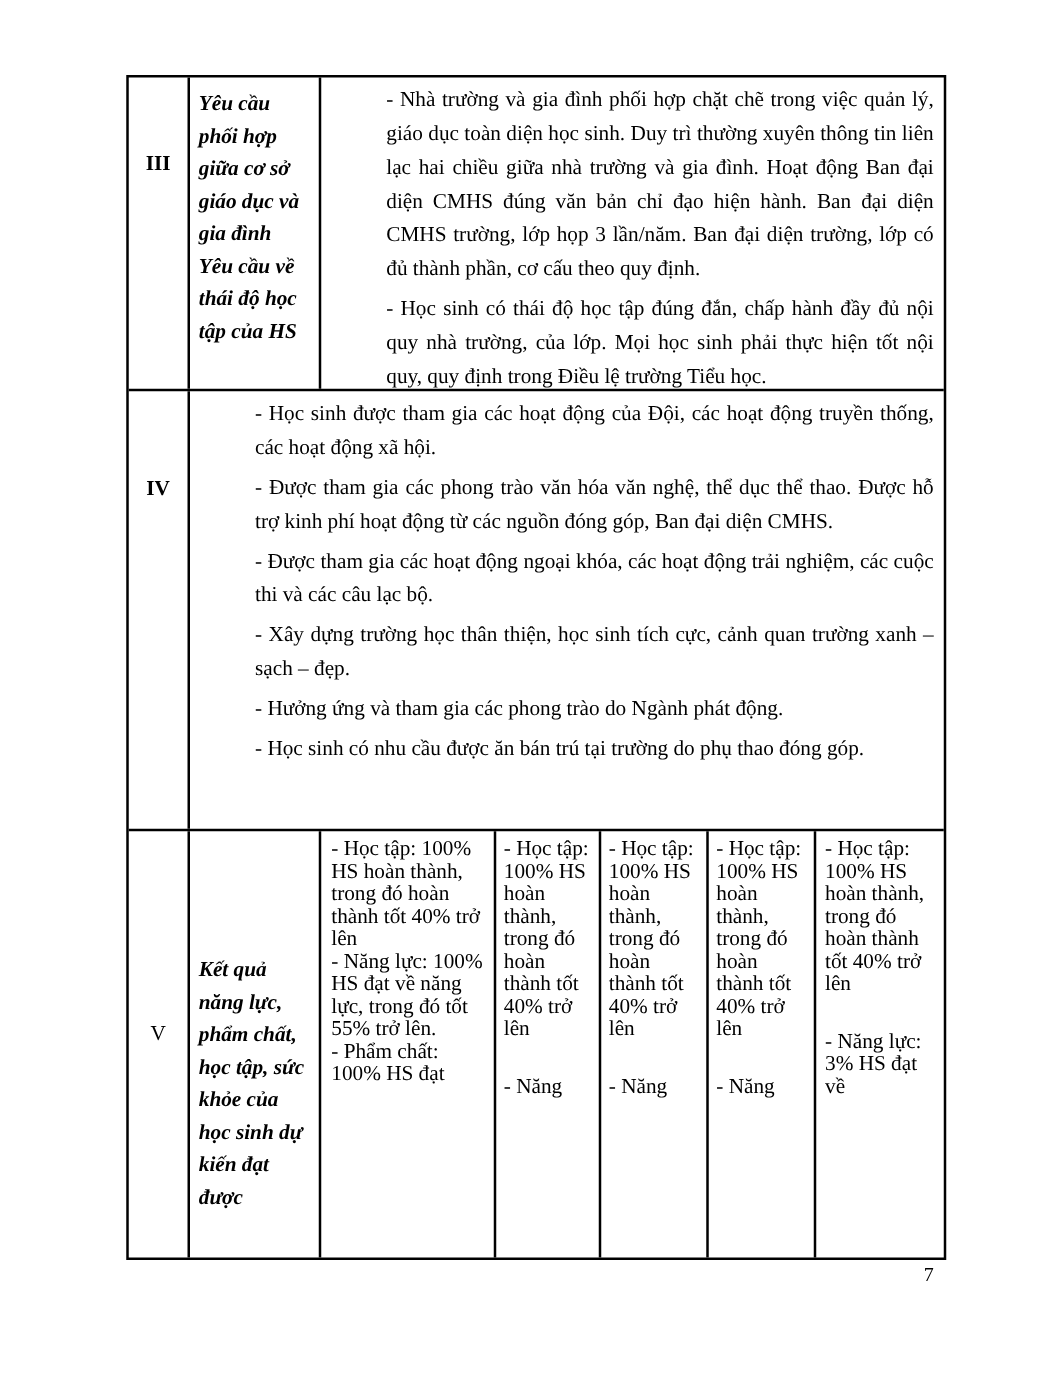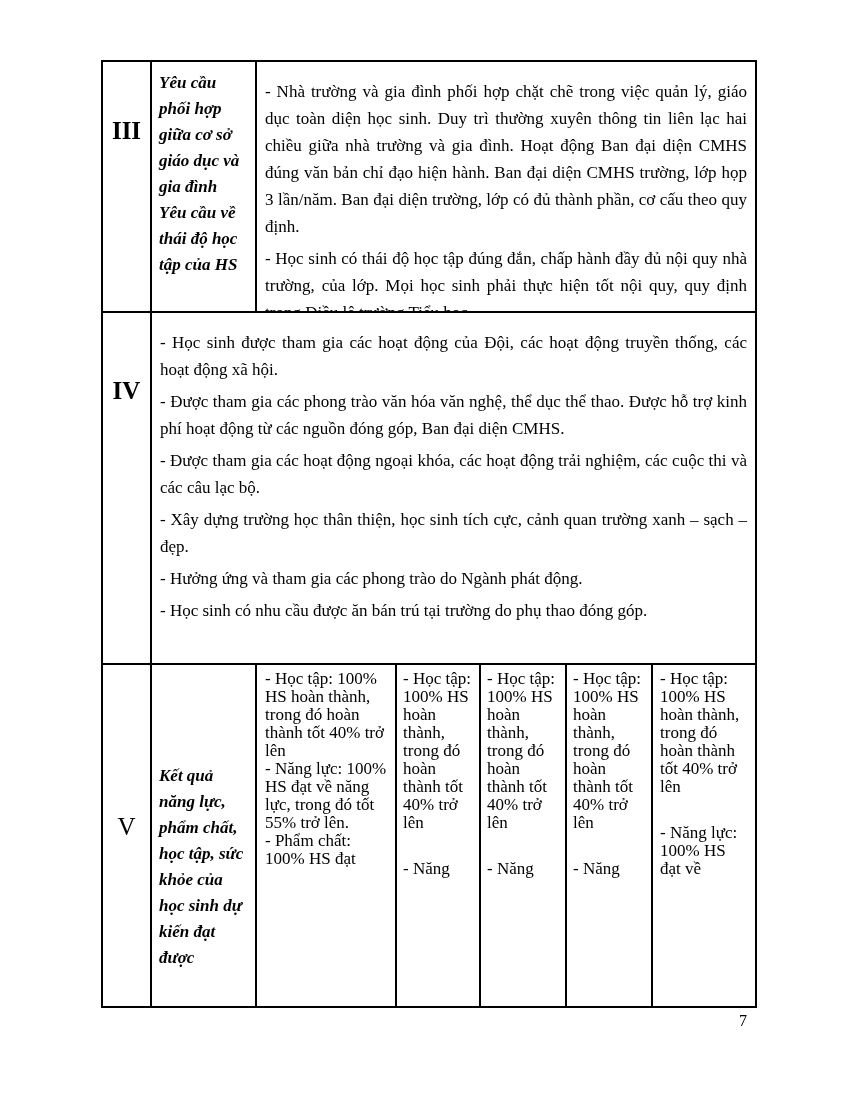--- a/index.html
+++ b/index.html
@@ -13,36 +13,37 @@
     border:2px solid #000;box-sizing:border-box;
     display:flex;flex-direction:column;
   }
   .row{display:flex;box-sizing:border-box;}
   .row-3{height:251px;border-bottom:2px solid #000;}
   .row-4{height:352px;border-bottom:2px solid #000;}
   .row-5{flex:1;}
   .cell{box-sizing:border-box;overflow:hidden;}
   .c-num{
     width:49px;border-right:2px solid #000;text-align:center;
-    font-weight:bold;font-size:25px;line-height:24px;
+    font-weight:bold;font-size:17px;line-height:24px;
   }
   .n3{padding-top:57px;}
   .n4{padding-top:66px;}
   .n5{padding-top:150px;font-weight:normal;}
   .c-head{
     width:105px;border-right:2px solid #000;
     padding:6px 7px;font-weight:bold;font-style:italic;
     font-size:17px;line-height:26px;
   }
   .h3{padding-top:8px;}
   .h4{padding-top:12px;}
   .h5{padding-top:98px;}
   .c-body{
-    flex:1;padding:16px 8px;font-size:17px;line-height:27px;
+    flex:1;padding:4px 8px;font-size:17px;line-height:27px;
     text-align:justify;
+    margin-left:44px;
   }
   .c-body p{margin:0 0 5px 0;}
   .rv{
     box-sizing:border-box;border-right:2px solid #000;
     padding:5px 6px;font-size:17px;line-height:18px;overflow:hidden;
   }
   .rv p{margin:0;min-height:28px;}
   .rv1{width:140px;padding:5px 8px;}
   .rv2{width:84px;}
   .rv3{width:86px;}
@@ -105,21 +106,21 @@
         <p>- Năng</p>
       </div>
       <div class="cell rv rv4">
         <p>- Học tập: 100% HS hoàn thành, trong đó hoàn thành tốt 40% trở lên</p>
         <p></p>
         <p>- Năng</p>
       </div>
       <div class="cell rv rv5">
         <p>- Học tập: 100% HS hoàn thành, trong đó hoàn thành tốt 40% trở lên</p>
         <p></p>
-        <p>- Năng lực: 100% HS đạt về</p>
+        <p>- Năng lực: 3% HS đạt về</p>
       </div>
     </div>
 
   </div>
 
   <div class="pgnum">7</div>
 
 </div>
 
 </body></html>

